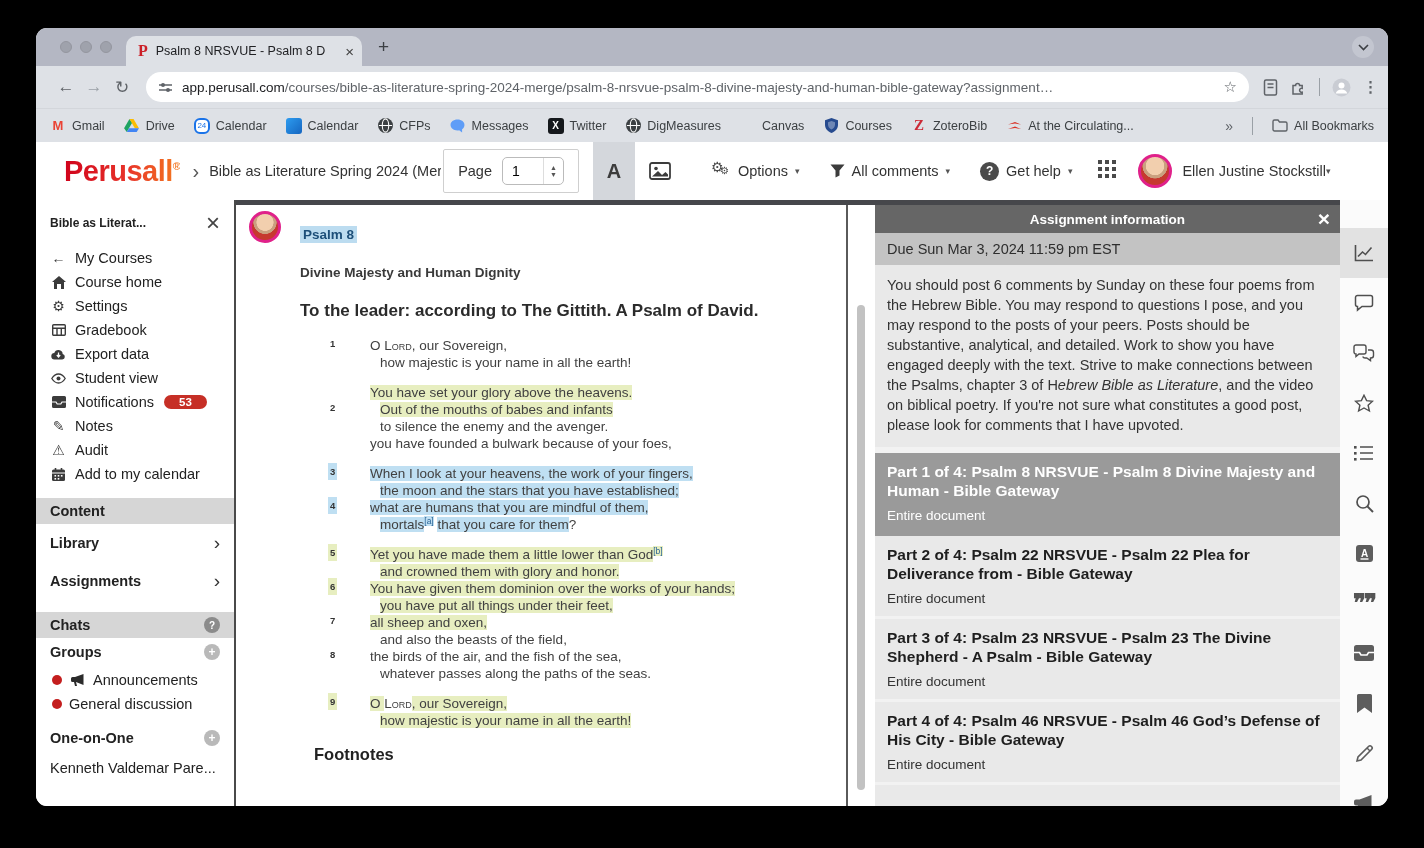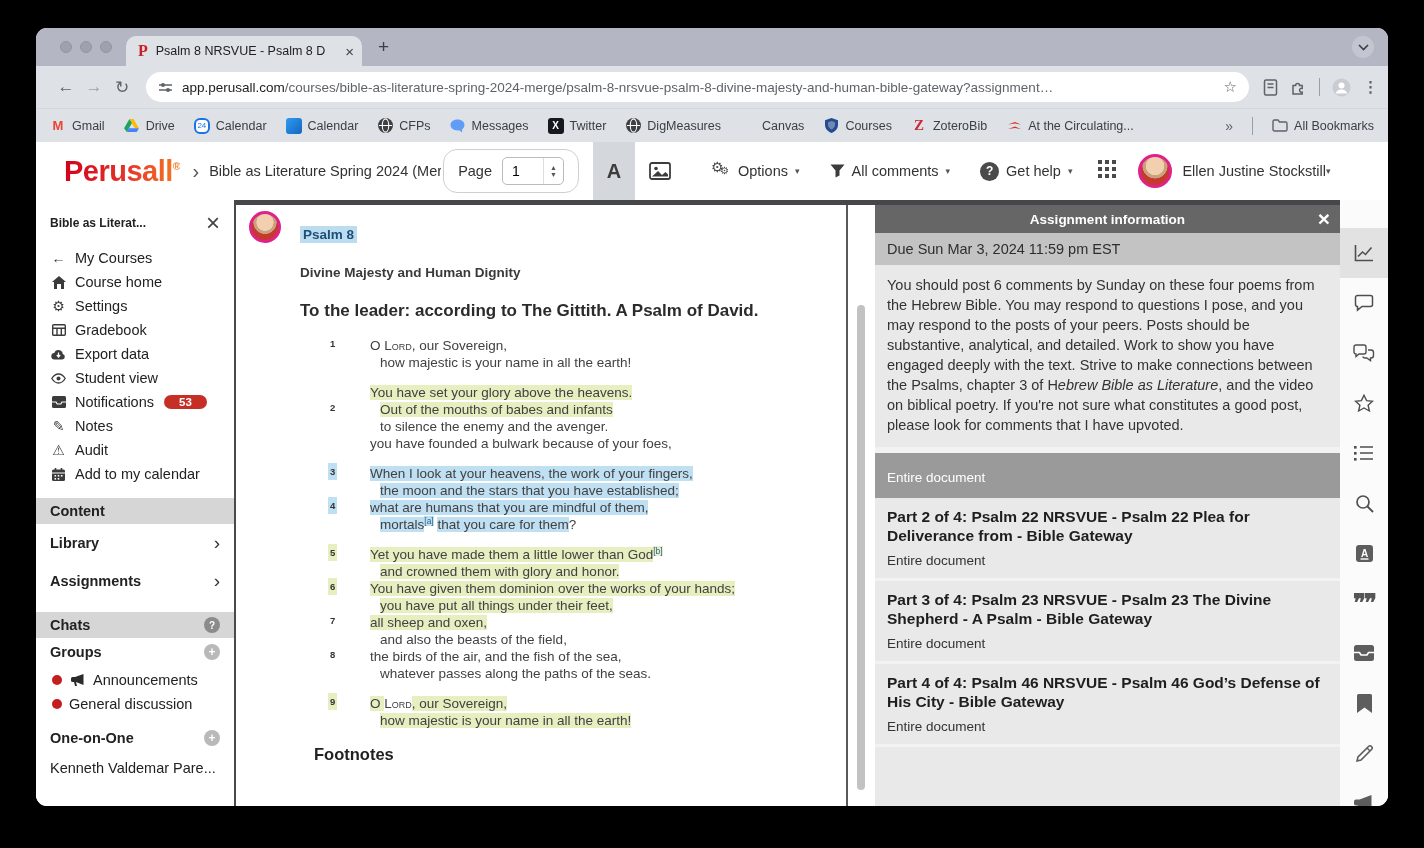--- a/index.html
+++ b/index.html
@@ -43,21 +43,21 @@
   .msgrid span:nth-child(3){background:#00a4ef;} .msgrid span:nth-child(4){background:#ffb900;}
   .bm-spacer { flex:1; }
   .chev2 { color:#5f6368; font-size:14px; }
 
   
   .appheader { height:58px; background:#fff; display:flex; align-items:center; flex:none; padding:0 14px; position:relative; }
   .plogo { font-size:29px; font-weight:bold; letter-spacing:-0.5px; background:linear-gradient(90deg,#d0021b 0%,#e8342a 55%,#f47b20 100%); -webkit-background-clip:text; background-clip:text; color:transparent; flex:none;margin-left:14px; }
   .plogo sup { font-size:11px; }
   .bc-chev { color:#555; font-size:20px; margin:0 10px 0 12px; flex:none; }
   .bc-text { font-size:14.5px; color:#333; white-space:nowrap; overflow:hidden; width:232px; flex:none; }
-  .pagebox { display:flex; align-items:center; gap:10px; border:1px solid #cfcfcf; border-radius:14px; background:#fff; padding:7px 14px; margin-left:2px; flex:none; z-index:2; }
+  .pagebox { display:flex; align-items:center; gap:10px; border:1px solid #cfcfcf; border-radius:2px; background:#fff; padding:7px 14px; margin-left:2px; flex:none; z-index:2; }
   .pagebox .plabel { font-size:14.5px; color:#333; }
   .pageinput { width:62px; height:28px; border:1px solid #bbb; border-radius:5px; display:flex; align-items:center; overflow:hidden; background:#fff; }
   .pageinput input { width:40px; border:0; outline:none; font-size:14px; padding-left:9px; font-family:"Liberation Sans",sans-serif; }
   .stepper { width:20px; height:100%; border-left:1px solid #ddd; display:flex; flex-direction:column; align-items:center; justify-content:center; color:#555; }
   .stepper span { font-size:7px; line-height:7px; }
   .toolA { width:42px; height:58px; background:#d4d7dc; display:flex; align-items:center; justify-content:center; font-size:20px; font-weight:bold; color:#3c3c3c; margin-left:14px; flex:none; }
   .toolImg { width:42px; height:58px; display:flex; align-items:center; justify-content:center; margin-left:4px; flex:none; }
   .hbtn { display:flex; align-items:center; gap:7px; font-size:14.5px; color:#333; margin-left:30px; white-space:nowrap; flex:none; }
   .caret { font-size:9px; color:#555; }
   .gearwrap { position:relative; width:20px; height:18px; }
@@ -529,20 +529,21 @@
       <div class="panel">
         <div class="panel-head">
           <span>Assignment information</span>
           <span class="panel-x">×</span>
         </div>
         <div class="duebar">Due Sun Mar 3, 2024 11:59 pm EST</div>
         <div class="desc"><span>You should post 6 comments by Sunday on these four poems from the Hebrew Bible. You may respond to questions I pose, and you may respond to the posts of your peers. Posts should be substantive, analytical, and detailed. Work to show you have engaged deeply with the text. Strive to make connections between the Psalms, chapter 3 of H</span><span class="it">ebrew Bible as Literature</span><span>, and the video on biblical poetry. If you're not sure what constitutes a good post, please look for comments that I have upvoted.</span></div>
         <div class="panel-sep"></div>
         <div>
             <div class="part selected">
+              <div class="part-title">Part 1 of 4: Psalm 8 NRSVUE - Psalm 8 Divine Majesty and Human - Bible Gateway</div>
               <div class="part-scope">Entire document</div>
             </div>
             <div class="part">
               <div class="part-title">Part 2 of 4: Psalm 22 NRSVUE - Psalm 22 Plea for Deliverance from - Bible Gateway</div>
               <div class="part-scope">Entire document</div>
             </div>
             <div class="part">
               <div class="part-title">Part 3 of 4: Psalm 23 NRSVUE - Psalm 23 The Divine Shepherd - A Psalm - Bible Gateway</div>
               <div class="part-scope">Entire document</div>
             </div>

